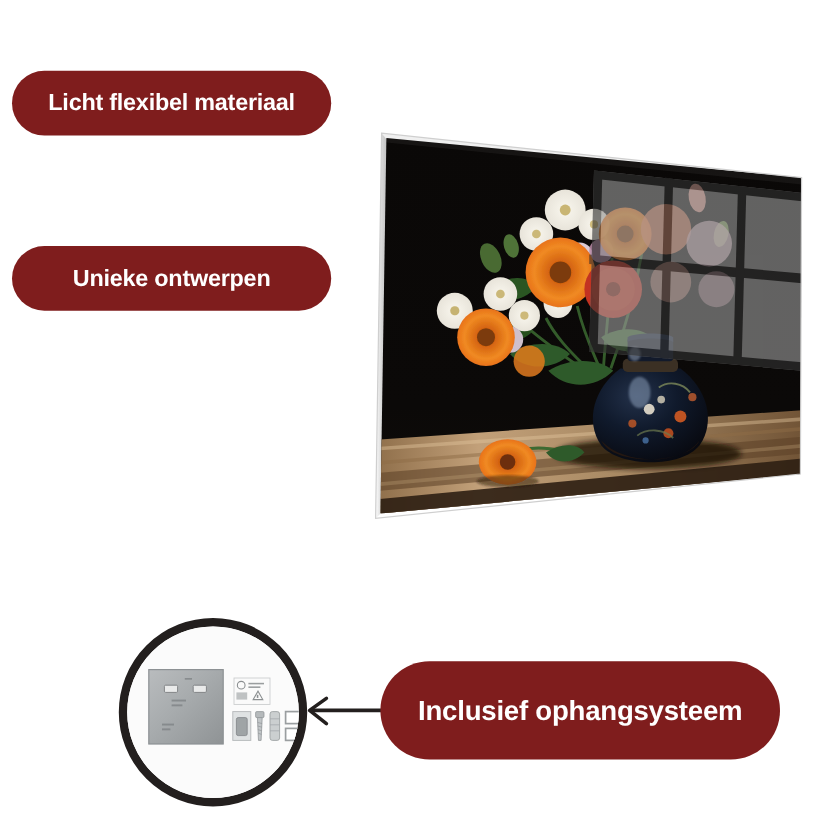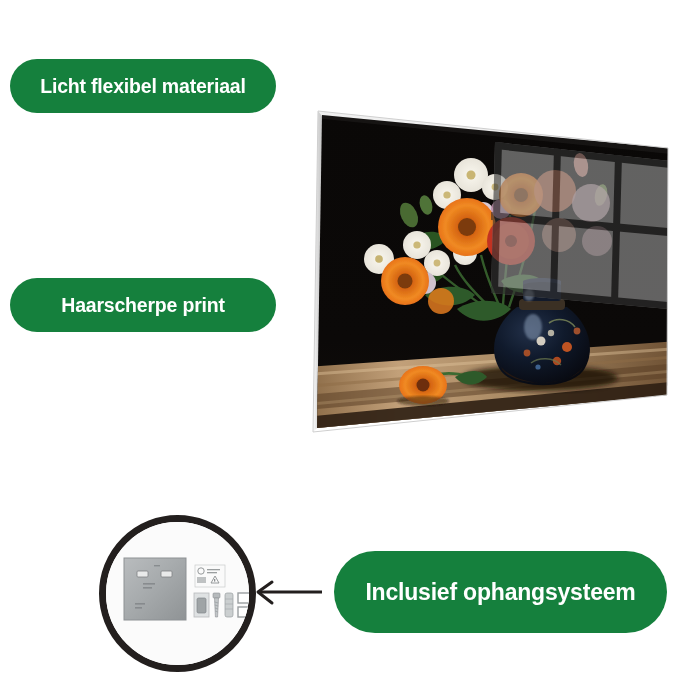--- a/index.html
+++ b/index.html
@@ -14,36 +14,36 @@
     width: 700px; height: 700px;
     background: #ffffff;
   }
 
   
   .badge {
     position: absolute;
     display: flex;
     align-items: center;
     justify-content: center;
-    background: #15803d;
+    background: #7f1d1d;
     color: #ffffff;
     border-radius: 999px;
     font-weight: bold;
     letter-spacing: -0.2px;
     white-space: nowrap;
     box-sizing: border-box;
   }
   .feature-badge {
     left: 10px;
     width: 266px;
     height: 54px;
     font-size: 19.5px;
   }
   .callout-badge {
-    left: 334px;
+    left: 317px;
     top: 551px;
     width: 333px;
     height: 82px;
     font-size: 23px;
   }
 
   
   #panel-wrap {
     position: absolute;
     left: 305px; top: 95px;
@@ -284,22 +284,22 @@
         <polygon points="0,0 375,40 375,60 0,22" fill="#ffffff" opacity="0.05"></polygon>
       </g>
 
       <polygon points="13,16 363,53 362,300 8,337" fill="none" stroke="#cfcfcf" stroke-width="1"></polygon>
     </svg>
   </div>
 
   <div class="badge feature-badge" style="top:59px">
       <span>Licht flexibel materiaal</span>
     </div>
-  <div class="badge feature-badge" style="top:278px">
-      <span>Haarscherpe print</span>
+  <div class="badge feature-badge" style="top:205px">
+      <span>Unieke ontwerpen</span>
     </div>
 
   <div id="kit-circle">
     <svg width="157" height="157" viewBox="0 0 157 157" xmlns="http://www.w3.org/2000/svg">
       <defs>
         <linearGradient id="plateGrad" x1="0" y1="0" x2="1" y2="1">
           <stop offset="0%" stop-color="#b9bcbe"></stop>
           <stop offset="45%" stop-color="#a7abad"></stop>
           <stop offset="100%" stop-color="#8f9395"></stop>
         </linearGradient>

